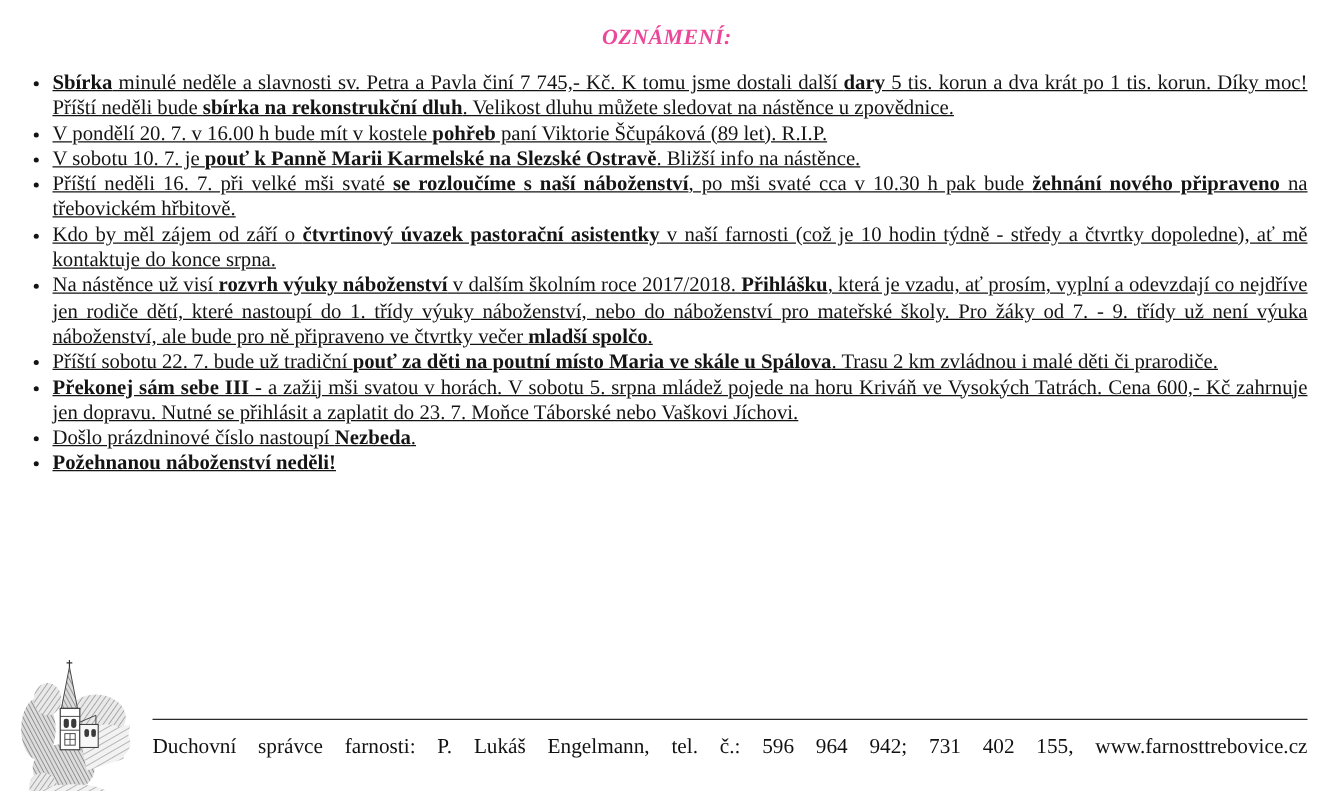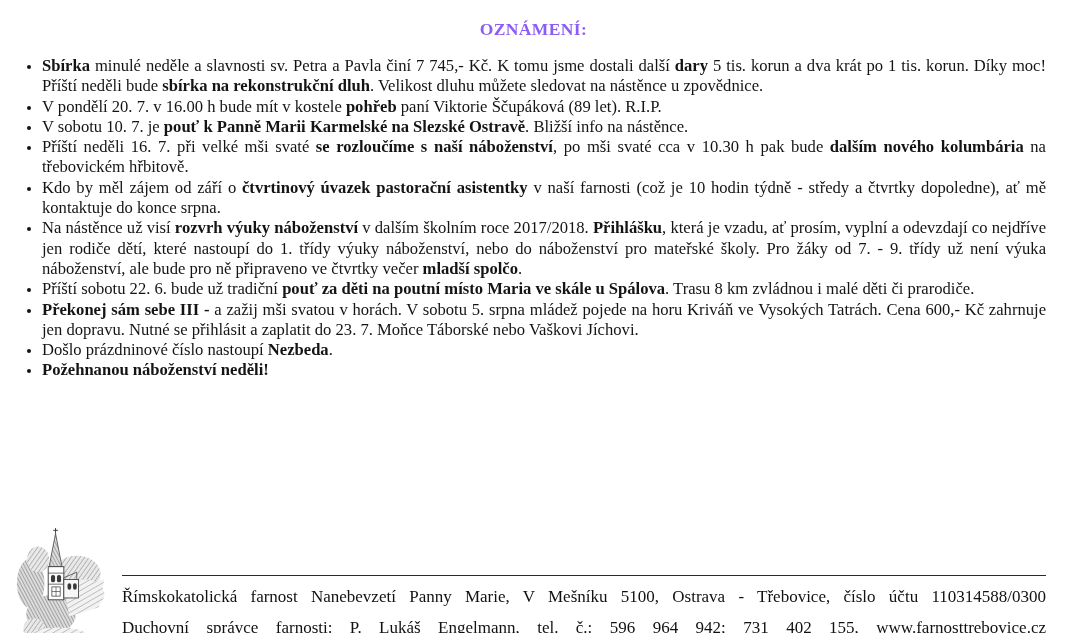--- a/index.html
+++ b/index.html
@@ -22,20 +22,21 @@
     text-align: center;
     font-weight: bold;
     font-size: 17.5px;
     line-height: 20px;
     letter-spacing: 0.4px;
   }
   ul.announcements {
     margin: 17px 21px 0 0;
     padding-left: 42px;
     list-style: disc outside;
+    text-decoration: underline;
   }
   ul.announcements li {
     font-size: 16.6px;
     line-height: 20.3px;
     text-align: justify;
     color: #141414;
   }
   ul.announcements li::marker {
     font-size: 15px;
   }
@@ -69,30 +70,30 @@
   }
   .footer-line + .footer-line {
     margin-top: 9px;
   }
 </style>
 </head>
 <body>
 
 <div class="page">
 
-  <div class="doc-title" style="color: #8b5cf6;">OZNÁMENÍ:</div>
+  <div class="doc-title" style="color: #ec4899; font-style: italic;">OZNÁMENÍ:</div>
 
   <ul class="announcements">
       <li><b>Sbírka</b><span> minulé neděle a slavnosti sv. Petra a Pavla činí 7 745,- Kč. K tomu jsme dostali další </span><b>dary</b><span> 5 tis. korun a dva krát po 1 tis. korun. Díky moc! Příští neděli bude </span><b>sbírka na rekonstrukční dluh</b><span>. Velikost dluhu můžete sledovat na nástěnce u zpovědnice.</span></li>
       <li><span>V pondělí 20. 7. v 16.00 h bude mít v kostele </span><b>pohřeb</b><span> paní Viktorie Ščupáková (89 let). R.I.P.</span></li>
       <li><span>V sobotu 10. 7. je </span><b>pouť k Panně Marii Karmelské na Slezské Ostravě</b><span>. Bližší info na nástěnce.</span></li>
-      <li><span>Příští neděli 16. 7. při velké mši svaté </span><b>se rozloučíme s naší náboženství</b><span>, po mši svaté cca v 10.30 h pak bude </span><b>dalším nového kolumbária</b><span> na třebovickém hřbitově.</span></li>
+      <li><span>Příští neděli 16. 7. při velké mši svaté </span><b>se rozloučíme s naší náboženství</b><span>, po mši svaté cca v 10.30 h pak bude </span><b>žehnání nového připraveno</b><span> na třebovickém hřbitově.</span></li>
       <li><span>Kdo by měl zájem od září o </span><b>čtvrtinový úvazek pastorační asistentky</b><span> v naší farnosti (což je 10 hodin týdně - středy a čtvrtky dopoledne), ať mě kontaktuje do konce srpna.</span></li>
       <li><span>Na nástěnce už visí </span><b>rozvrh výuky náboženství</b><span> v dalším školním roce 2017/2018. </span><b>Přihlášku</b><span>, která je vzadu, ať prosím, vyplní a odevzdají co nejdříve jen rodiče dětí, které nastoupí do 1. třídy výuky náboženství, nebo do náboženství pro mateřské školy. Pro žáky od 7. - 9. třídy už není výuka náboženství, ale bude pro ně připraveno ve čtvrtky večer </span><b>mladší spolčo</b><span>.</span></li>
-      <li><span>Příští sobotu 22. 6. bude už tradiční </span><b>pouť za děti na poutní místo Maria ve skále u Spálova</b><span>. Trasu 8 km zvládnou i malé děti či prarodiče.</span></li>
+      <li><span>Příští sobotu 22. 7. bude už tradiční </span><b>pouť za děti na poutní místo Maria ve skále u Spálova</b><span>. Trasu 2 km zvládnou i malé děti či prarodiče.</span></li>
       <li><b>Překonej sám sebe III - </b><span>a zažij mši svatou v horách. V sobotu 5. srpna mládež pojede na horu Kriváň ve Vysokých Tatrách. Cena 600,- Kč zahrnuje jen dopravu. Nutné se přihlásit a zaplatit do 23. 7. Moňce Táborské nebo Vaškovi Jíchovi.</span></li>
       <li><span>Došlo prázdninové číslo nastoupí </span><b>Nezbeda</b><span>.</span></li>
       <li><b>Požehnanou náboženství neděli!</b></li>
     </ul>
 
   <div class="footer">
 
     <svg class="church" viewBox="0 0 100 130" xmlns="http://www.w3.org/2000/svg">
       <defs>
         <pattern id="hatch1" width="4" height="4" patternUnits="userSpaceOnUse" patternTransform="rotate(35)">
@@ -132,18 +133,17 @@
 
       <polygon points="52,56 66,50 66,58 52,62" fill="url(#hatch1)" stroke="#3c3c3c" stroke-width="0.8"></polygon>
       <rect x="52" y="58" width="16" height="20" fill="#f7f7f7" stroke="#3c3c3c" stroke-width="0.9"></rect>
       <rect x="56" y="62" width="4" height="7" rx="2" fill="#3a3a3a"></rect>
       <rect x="62" y="62" width="4" height="7" rx="2" fill="#3a3a3a"></rect>
 
       <ellipse cx="46" cy="118" rx="30" ry="8" fill="url(#hatch3)"></ellipse>
     </svg>
 
     <div class="footer-text">
-      <div class="footer-line">Římskokatolická farnost Nanebevzetí Panny Marie, V Mešníku 5100, Ostrava - Třebovice, číslo účtu 110314588/0300</div>
       <div class="footer-line">Duchovní správce farnosti: P. Lukáš Engelmann, tel. č.: 596 964 942; 731 402 155, www.farnosttrebovice.cz</div>
     </div>
   </div>
 
 </div>
 
 </body></html>

